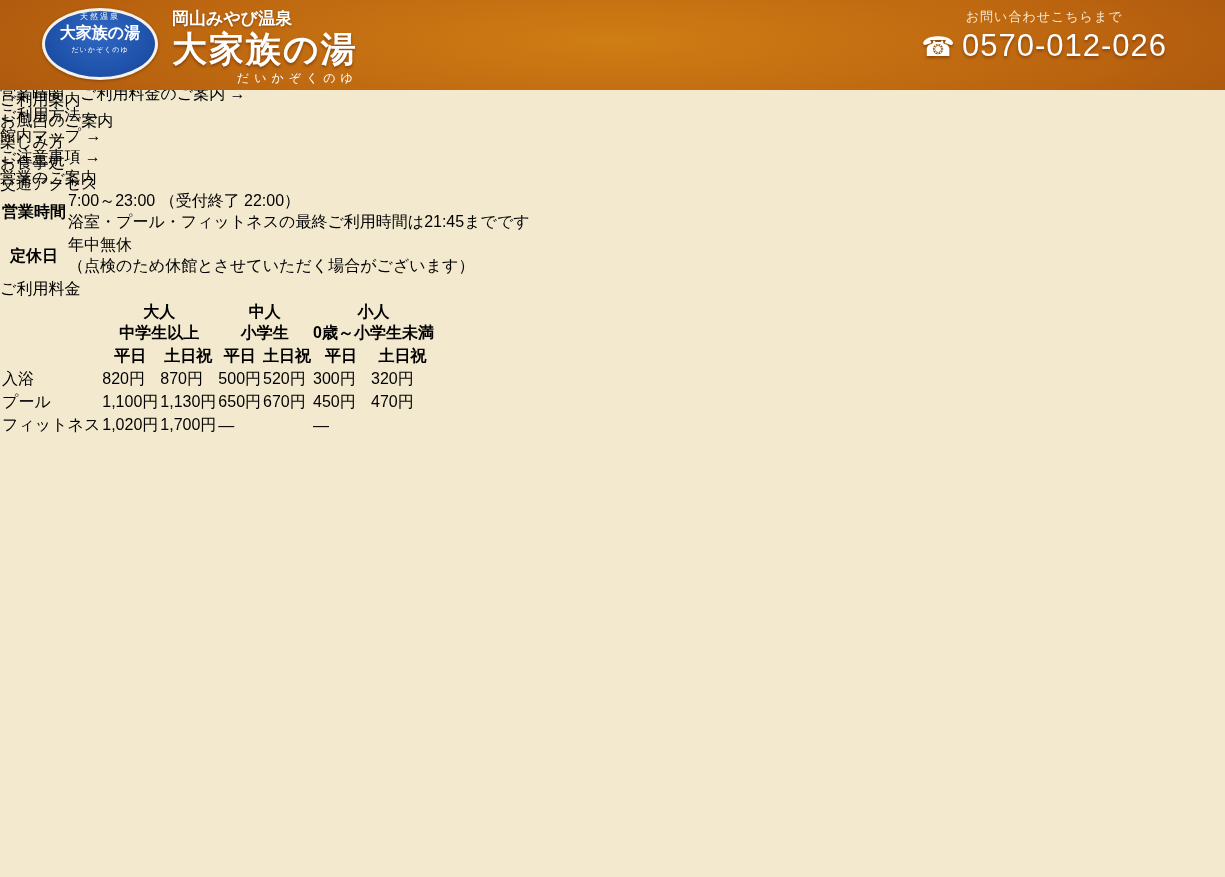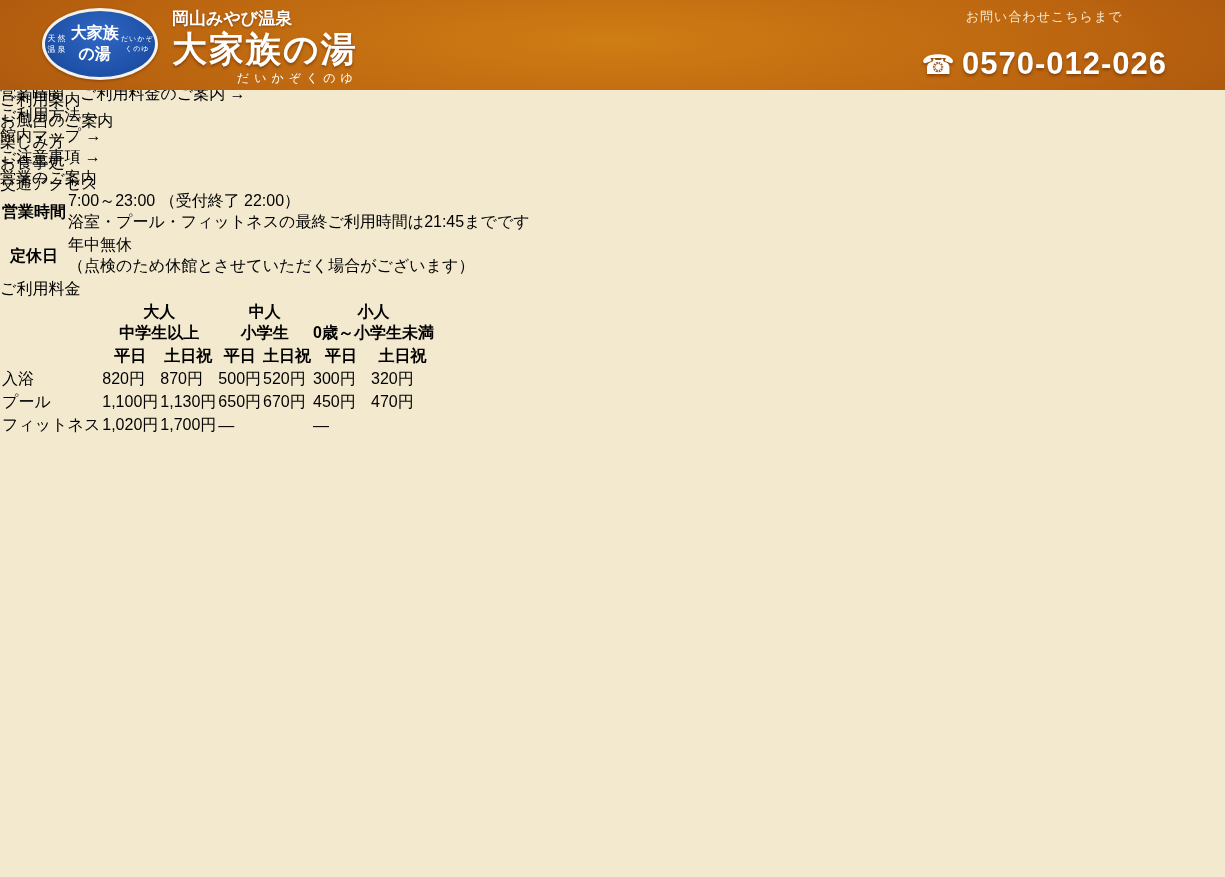--- a/index.html
+++ b/index.html
@@ -12,33 +12,33 @@
 
   
   .header{
     position:absolute; left:0; top:0; width:1225px; height:90px;
     background:radial-gradient(ellipse 900px 160px at 50% 45%, #cf7d14 0%, #bb6410 55%, #9c4c0c 100%);
   }
   .logo-oval{
     position:absolute; left:42px; top:8px; width:116px; height:72px;
     background:radial-gradient(ellipse at 50% 35%, #3068c4 0%, #1d4fa6 70%, #163f8a 100%);
     border:3px solid #f4f2ea; border-radius:50%;
-    display:flex; flex-direction:row; align-items:center; justify-content:space-between;
+    display:flex; flex-direction:column; align-items:center; justify-content:flex-start;
     color:#fff; text-align:center; box-shadow:0 1px 3px rgba(60,20,0,.4);
   }
   .logo-oval .l-top{ font-size:8px; letter-spacing:2px; }
   .logo-oval .l-main{ font-size:16px; font-weight:bold; margin:1px 0; }
   .logo-oval .l-sub{ font-size:7px; letter-spacing:1px; }
   .site-title{ position:absolute; left:172px; top:7px; color:#fff; }
   .site-title .pre{ font-size:17px; font-weight:bold; text-shadow:0 1px 2px rgba(80,30,0,.5); }
   .site-title .main{ font-size:35px; font-weight:bold; letter-spacing:2px; line-height:1.1; text-shadow:0 2px 3px rgba(80,30,0,.5); }
   .site-title .kana{ font-size:12px; letter-spacing:5px; text-align:right; margin-top:1px; }
   .contact{ position:absolute; right:58px; top:8px; text-align:center; color:#fff; }
   .contact .c-label{ font-size:13px; color:#f7e7cd; letter-spacing:1px; }
-  .contact .c-phone{ font-size:31px; font-weight:bold; letter-spacing:1px; text-shadow:0 2px 3px rgba(80,30,0,.5); margin-top:20px; }
+  .contact .c-phone{ font-size:31px; font-weight:normal; letter-spacing:1px; text-shadow:0 2px 3px rgba(80,30,0,.5); margin-top:2px; }
   .contact .c-phone .ph-icon{ font-size:27px; margin-right:6px; }
 
   
   .nav{
     position:absolute; left:0; top:90px; width:1225px; height:60px;
     background:linear-gradient(180deg,#c députés;
     background:linear-gradient(180deg,#bd7410 0%,#aa5b0e 45%,#8a330a 85%,#7c2808 100%);
     border-bottom:5px solid #771f07;
     display:flex;
   }

